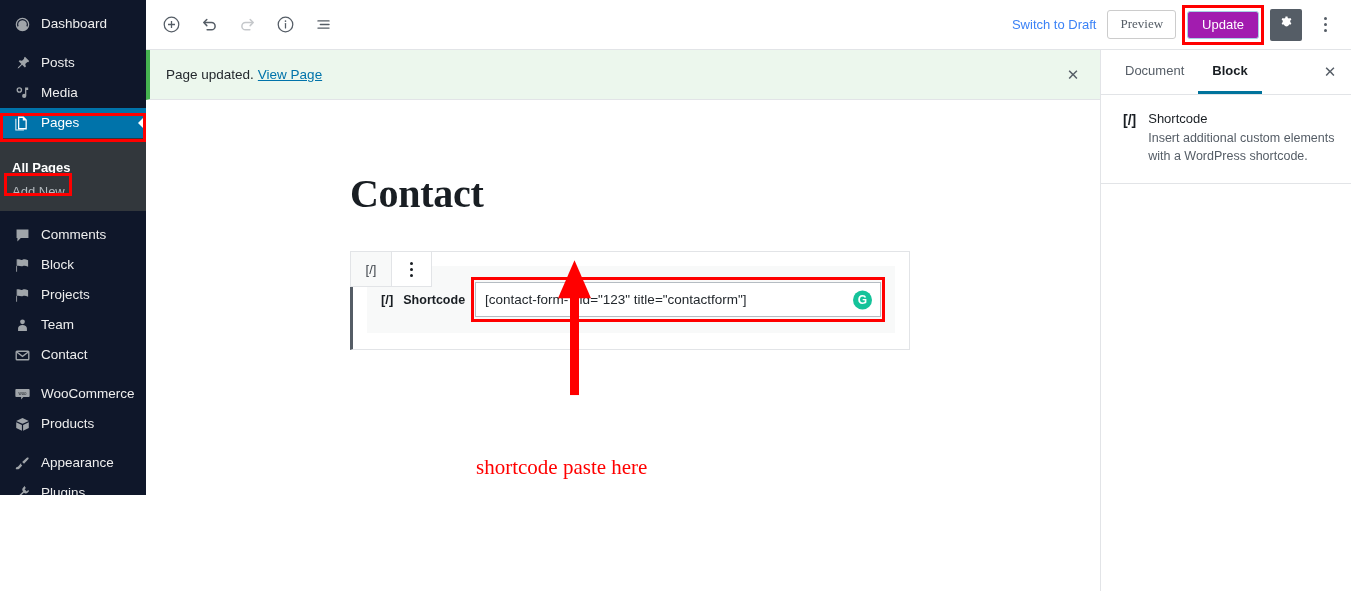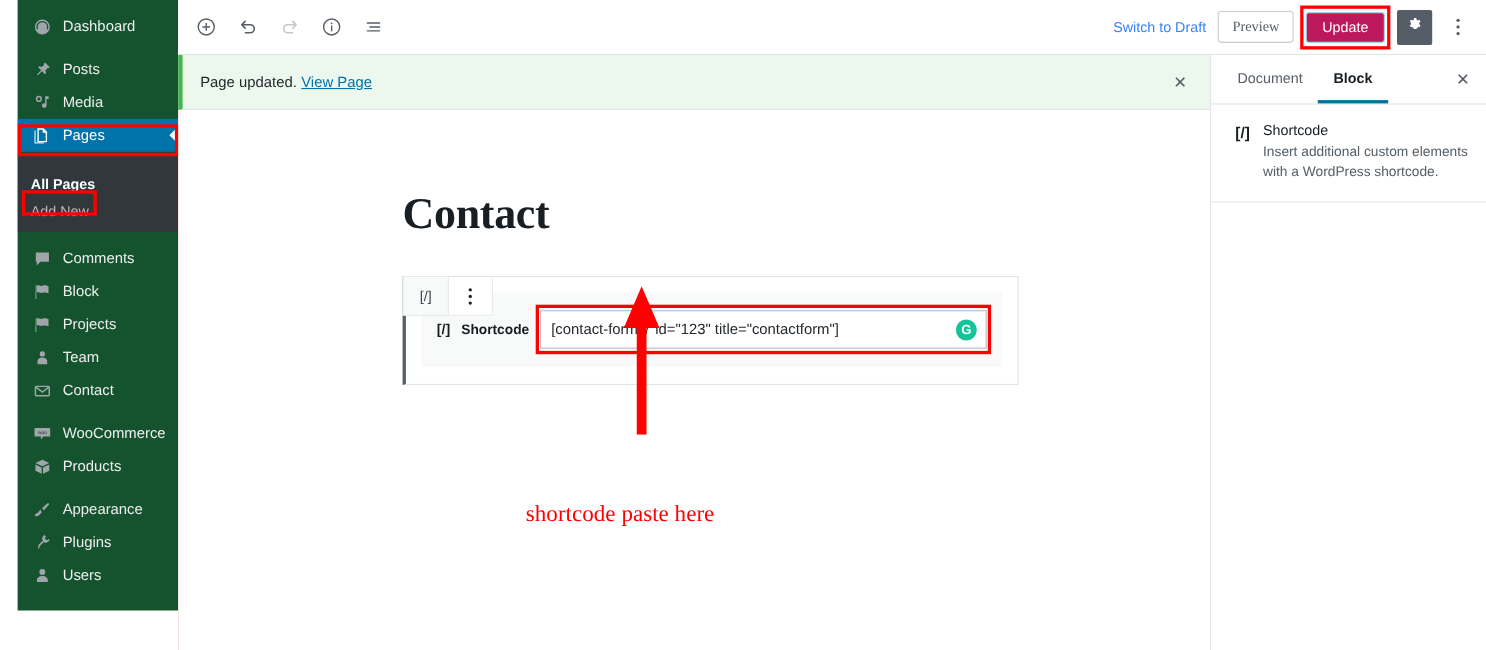--- a/index.html
+++ b/index.html
@@ -6,26 +6,25 @@
   html, body {
     width: 1351px; height: 591px;
     font-family: "Liberation Sans", sans-serif;
     background: #ffffff;
     overflow: hidden;
   }
   #app { position: relative; width: 1351px; height: 591px; display: flex; }
 
   
   #adminmenu {
-    width: 146px; height: 555px;
-    background: #14532d;
+    width: 146px; height: 495px;
+    background: #0f172a;
     flex: 0 0 146px;
     position: relative;
     overflow: hidden;
-    margin-left: 16px;
   }
   .menu-item {
     position: relative;
     display: flex; align-items: center;
     height: 30px;
     padding-left: 12px;
     color: #eeeeee;
     font-size: 13.5px;
     line-height: 30px;
     white-space: nowrap;
@@ -112,21 +111,21 @@
     background: #ffffff;
     border: 1px solid #cccccc;
     border-radius: 3px;
     padding: 5px 12px 6px;
     cursor: pointer;
     font-family: Liberation Serif, serif;
   }
   .update-wrap { position: relative; padding: 0; }
   .btn-update {
     font-size: 13px; color: #ffffff;
-    background: #be185d;
+    background: #a21caf;
     border: 1px solid #a7d2e4;
     border-radius: 3px;
     padding: 5px 14px 6px;
     cursor: pointer;
     font-family: "Liberation Sans", sans-serif;
   }
   .update-wrap .redbox {
     left: -5px; top: -6px; right: -5px; bottom: -6px;
     border-width: 3px;
   }
@@ -246,21 +245,21 @@
     display: flex; align-items: center; justify-content: center;
     font-family: "Liberation Sans", sans-serif;
     z-index: 60;
     cursor: pointer;
   }
 
   
   #annotation { position: absolute; left: 0; top: 0; width: 100%; height: 100%; pointer-events: none; z-index: 40; }
   #anno-caption {
     position: absolute;
-    left: 316px; top: 355px;
+    left: 330px; top: 355px;
     color: #ff0000;
     font-family: "Liberation Serif", serif;
     font-size: 21px;
     white-space: nowrap;
   }
 
   
   #settings-sidebar {
     flex: 0 0 251px;
     width: 251px;

